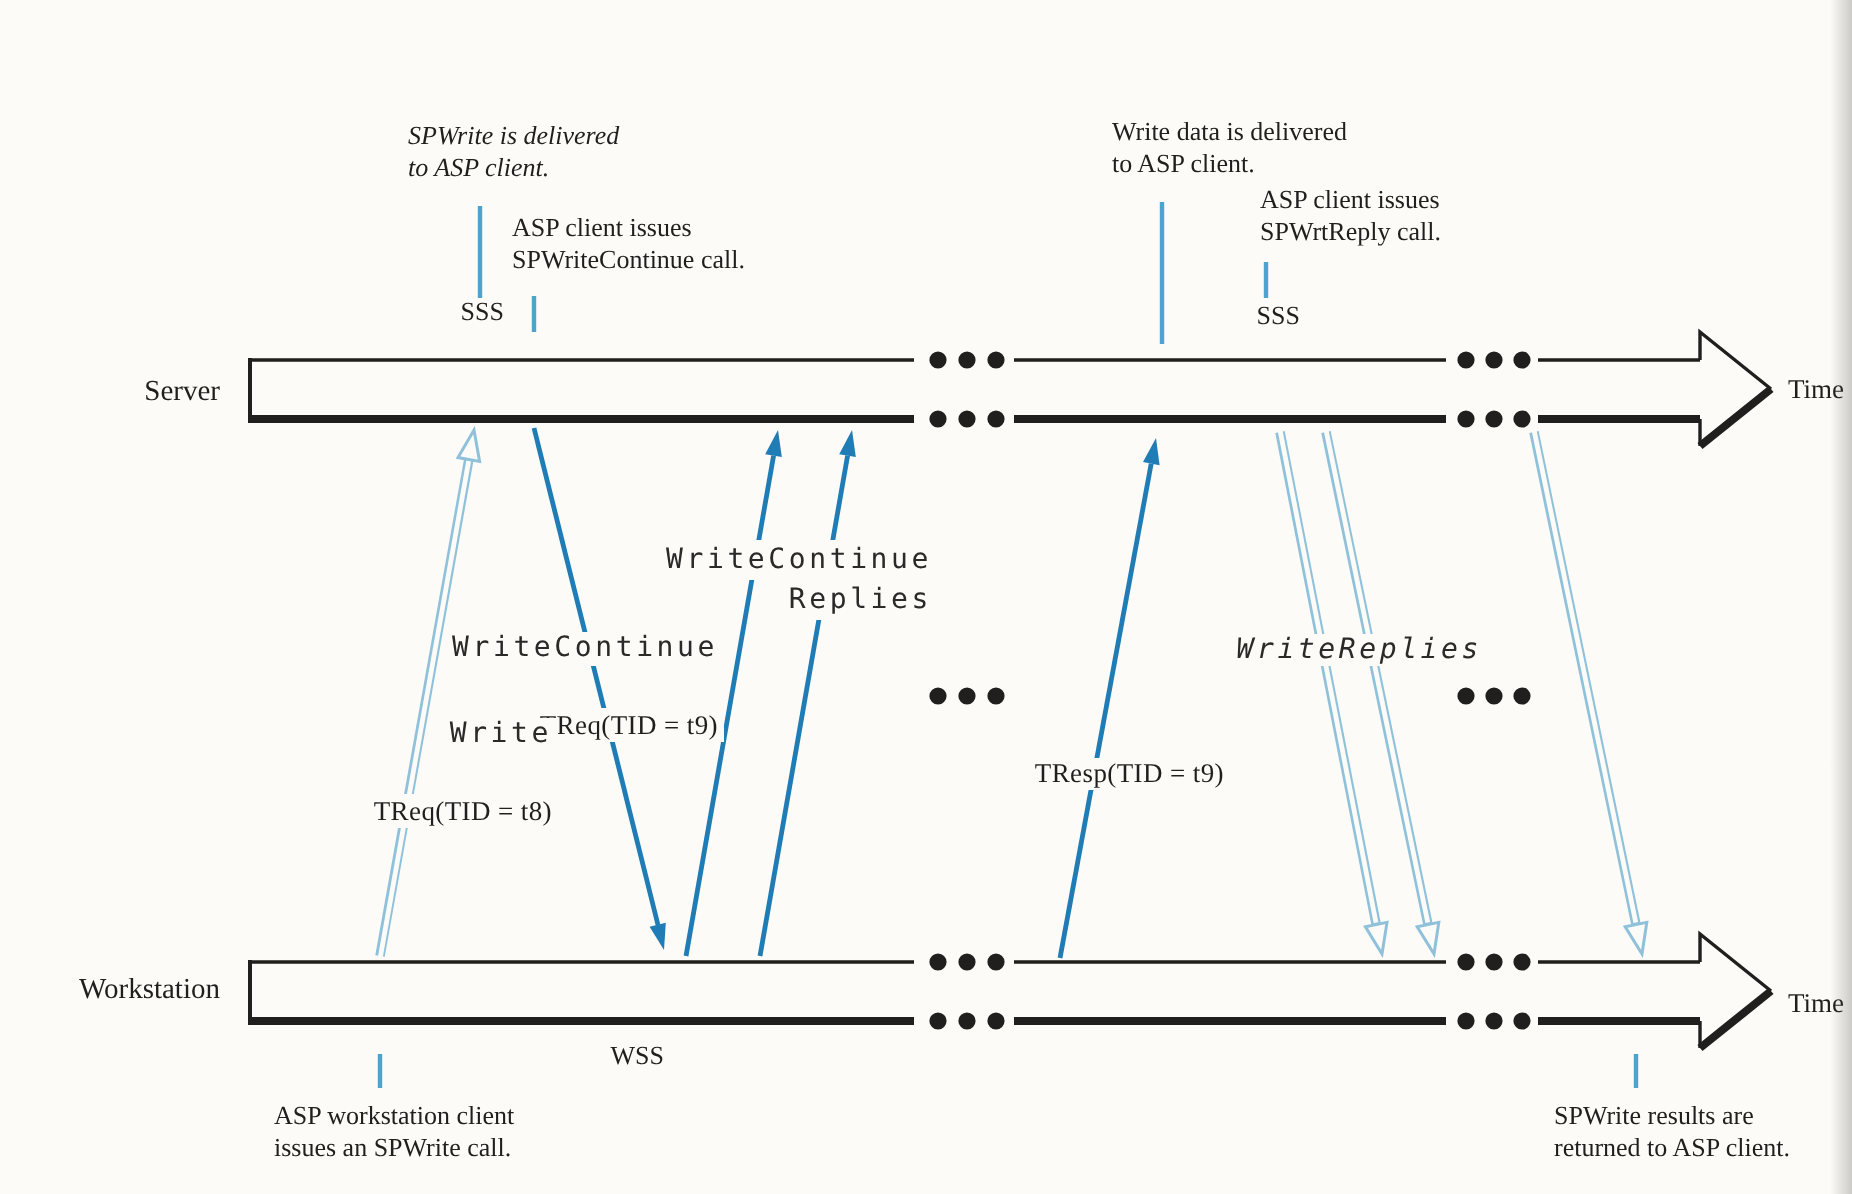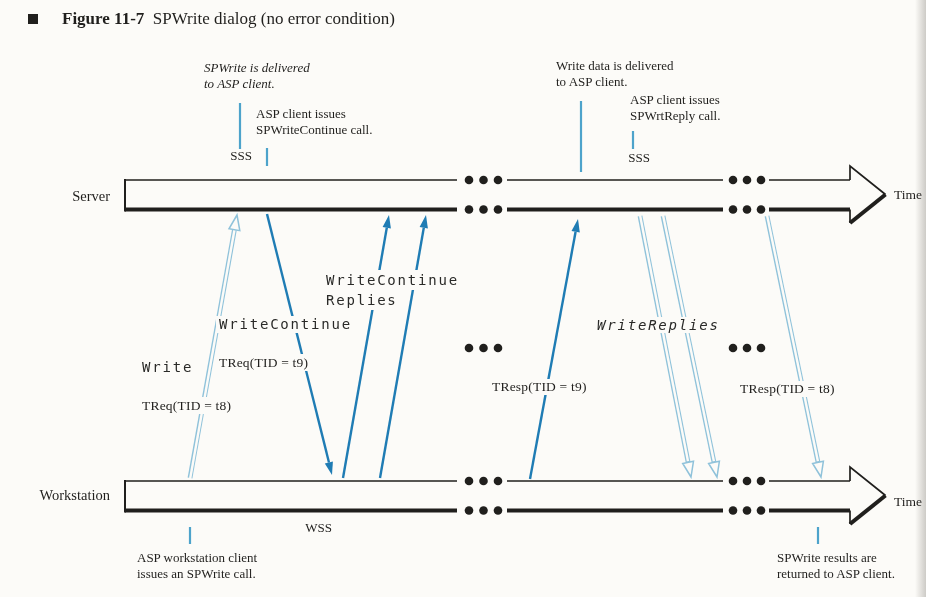--- a/index.html
+++ b/index.html
@@ -27,41 +27,37 @@
   .oh{fill:var(--paper);stroke:var(--open-blue);stroke-width:1.5;}
   
   .tick{stroke:var(--tick-blue);stroke-width:2.2;fill:none;}
 
   
   .lbl{position:absolute;color:var(--ink);z-index:2;}
   .ann{font-size:13px;line-height:16px;font-family:"Liberation Serif",serif;}
   .role{font-size:14.5px;text-align:right;}
   .time{font-size:13.5px;}
   .sock{font-size:13px;text-align:right;}
-  .msg{text-align:left;}
+  .msg{text-align:right;}
   .mono{font-family:"DejaVu Sans Mono","Liberation Mono",monospace;font-size:14px;letter-spacing:1.8px;color:#2a2a28;}
   .det{font-family:"Liberation Serif",serif;font-size:13.5px;letter-spacing:0.2px;margin-top:21px;}
   .knock{background:var(--paper);padding:0 3px;display:inline-block;}
   .rep{line-height:20px;}
   .two{line-height:17px;}
 
   .fig-header{position:absolute;left:28px;top:9px;display:flex;align-items:flex-start;z-index:2;}
   .fig-bullet{width:10px;height:10px;background:var(--ink);margin-top:5px;margin-right:24px;flex:none;}
   .fig-text{font-size:17px;color:var(--ink);white-space:nowrap;}
   .fig-text b{font-weight:bold;}
 </style>
 </head>
 <body>
 
 <div class="page">
 
-  <div class="fig-header">
-    <span class="fig-bullet"></span>
-    <span class="fig-text"><b>Figure 11-7</b>&nbsp;&nbsp;<span>SPWrite dialog (no error condition)</span></span>
-  </div>
 
   <svg class="diagram" width="926" height="597" viewBox="0 0 926 597">
 
     <g>
       <line class="cap" x1="125" y1="179" x2="125" y2="211.5"></line>
       <line class="tl" x1="125" y1="180" x2="457" y2="180"></line>
       <line class="tl" x1="507" y1="180" x2="723" y2="180"></line>
       <line class="tl" x1="769" y1="180" x2="850" y2="180"></line>
       <line class="tlk" x1="125" y1="209.5" x2="457" y2="209.5"></line>
       <line class="tlk" x1="507" y1="209.5" x2="723" y2="209.5"></line>
@@ -214,18 +210,15 @@
   <div class="lbl msg two" style="left:139px;top:358px;width:140px;">
     <span class="mono knock">Write</span><br>
     <span class="det knock">TReq(TID = t8)</span>
   </div>
   <div class="lbl msg" style="left:594px;top:316px;width:150px;font-style:italic;">
     <span class="mono knock">WriteReplies</span>
   </div>
   <div class="lbl msg" style="left:489px;top:358px;width:126px;">
     <span class="det knock">TResp(TID = t9)</span>
   </div>
-  <div class="lbl msg" style="left:737px;top:360px;width:126px;">
-    <span class="det knock">TResp(TID = t8)</span>
-  </div>
 
   <div class="edge-shade"></div>
 </div>
 
 </body></html>

